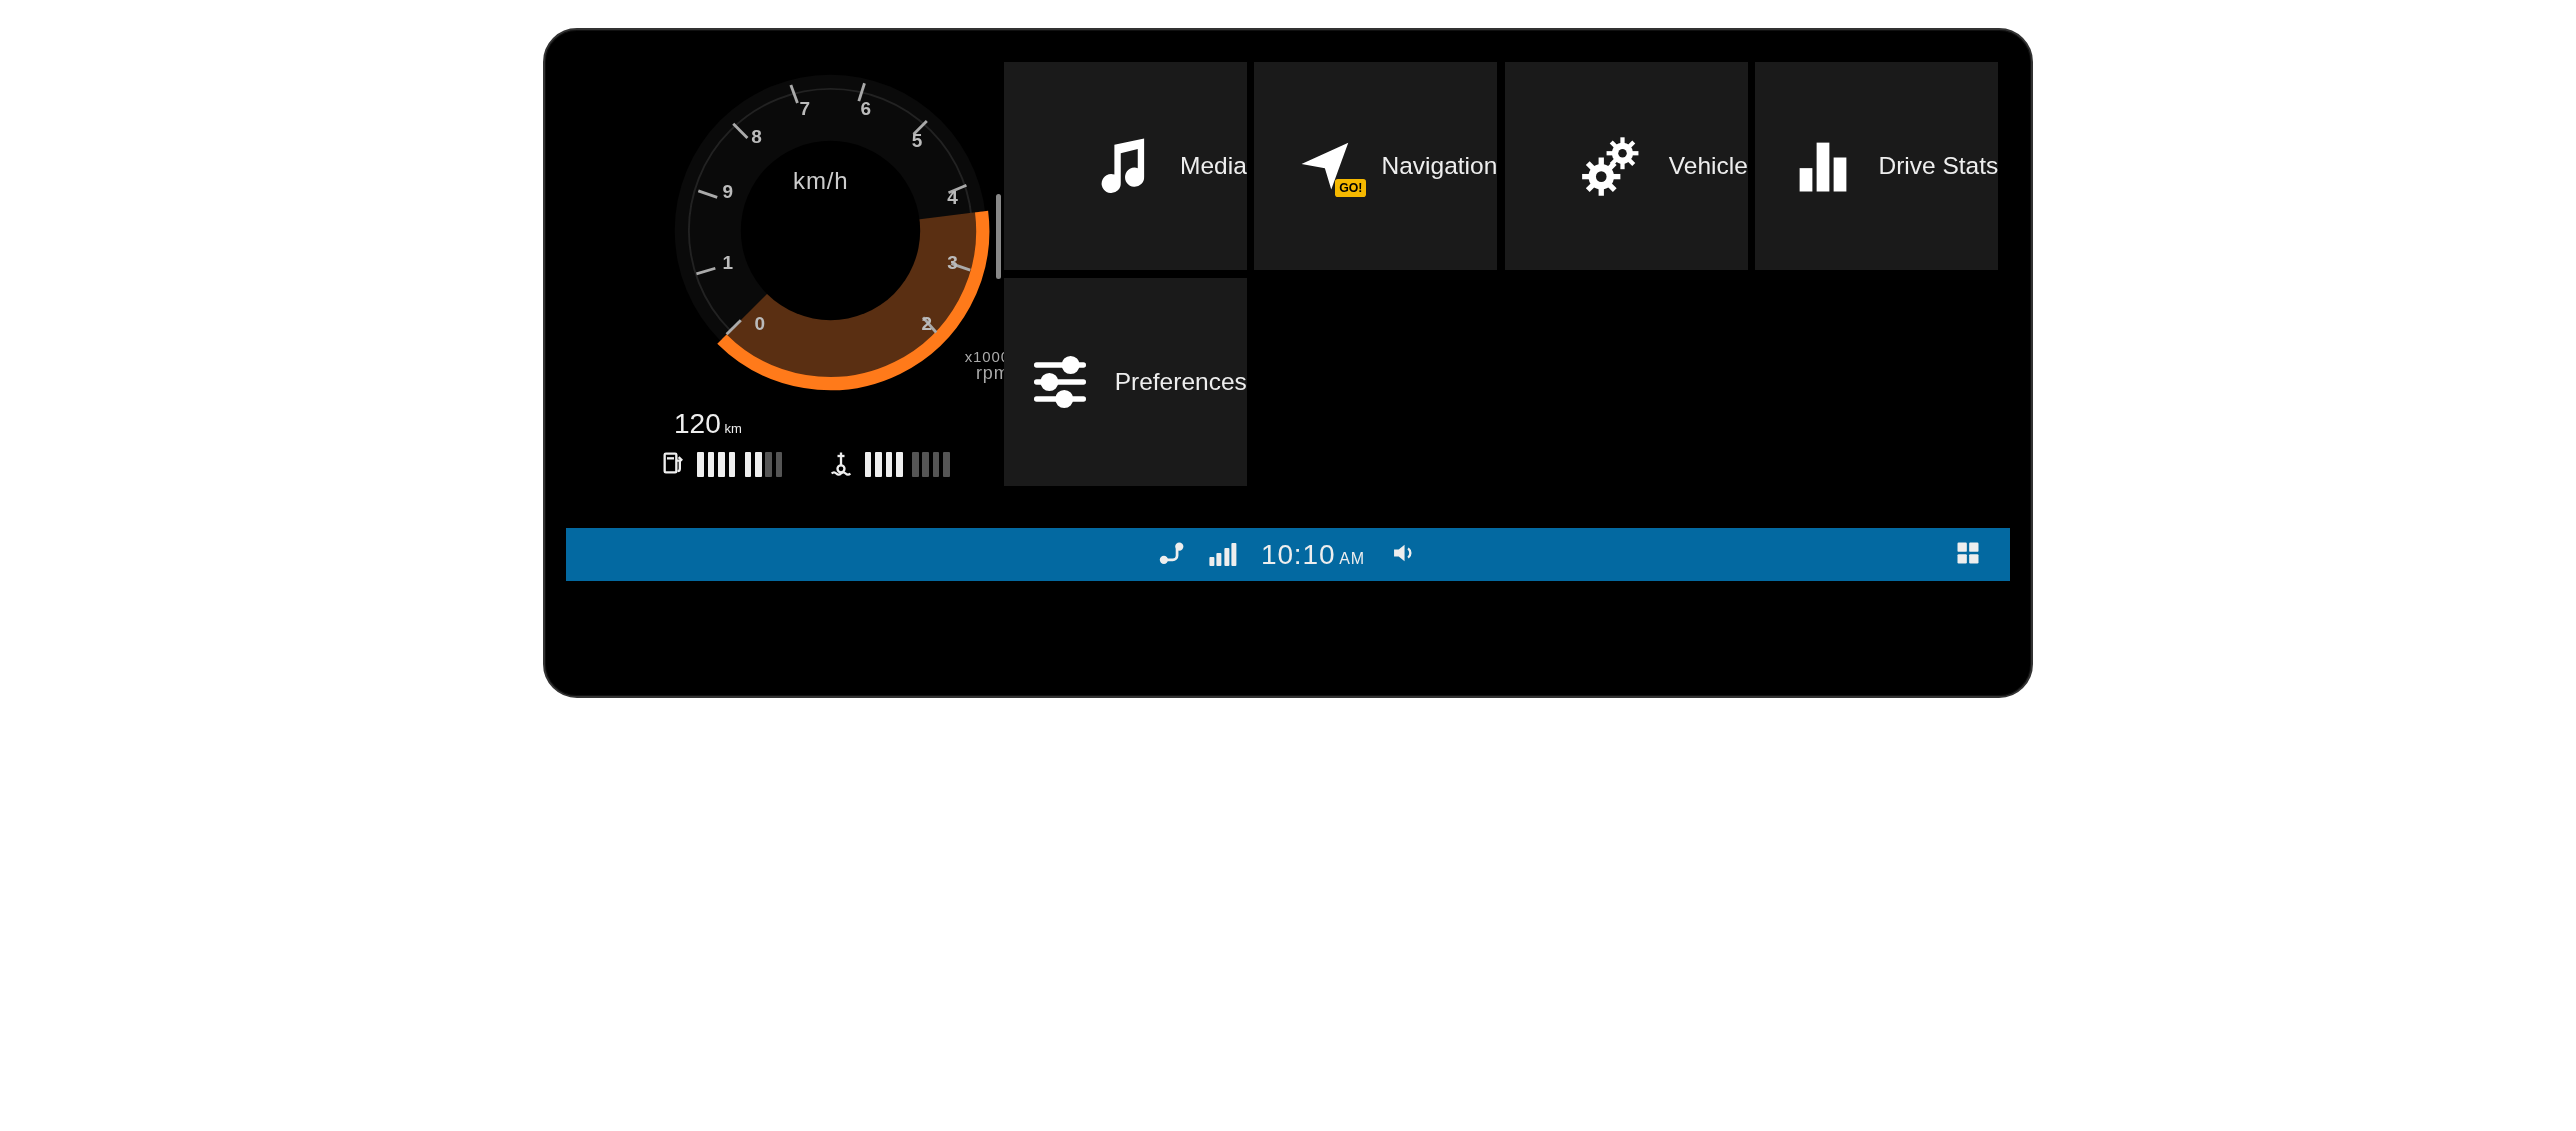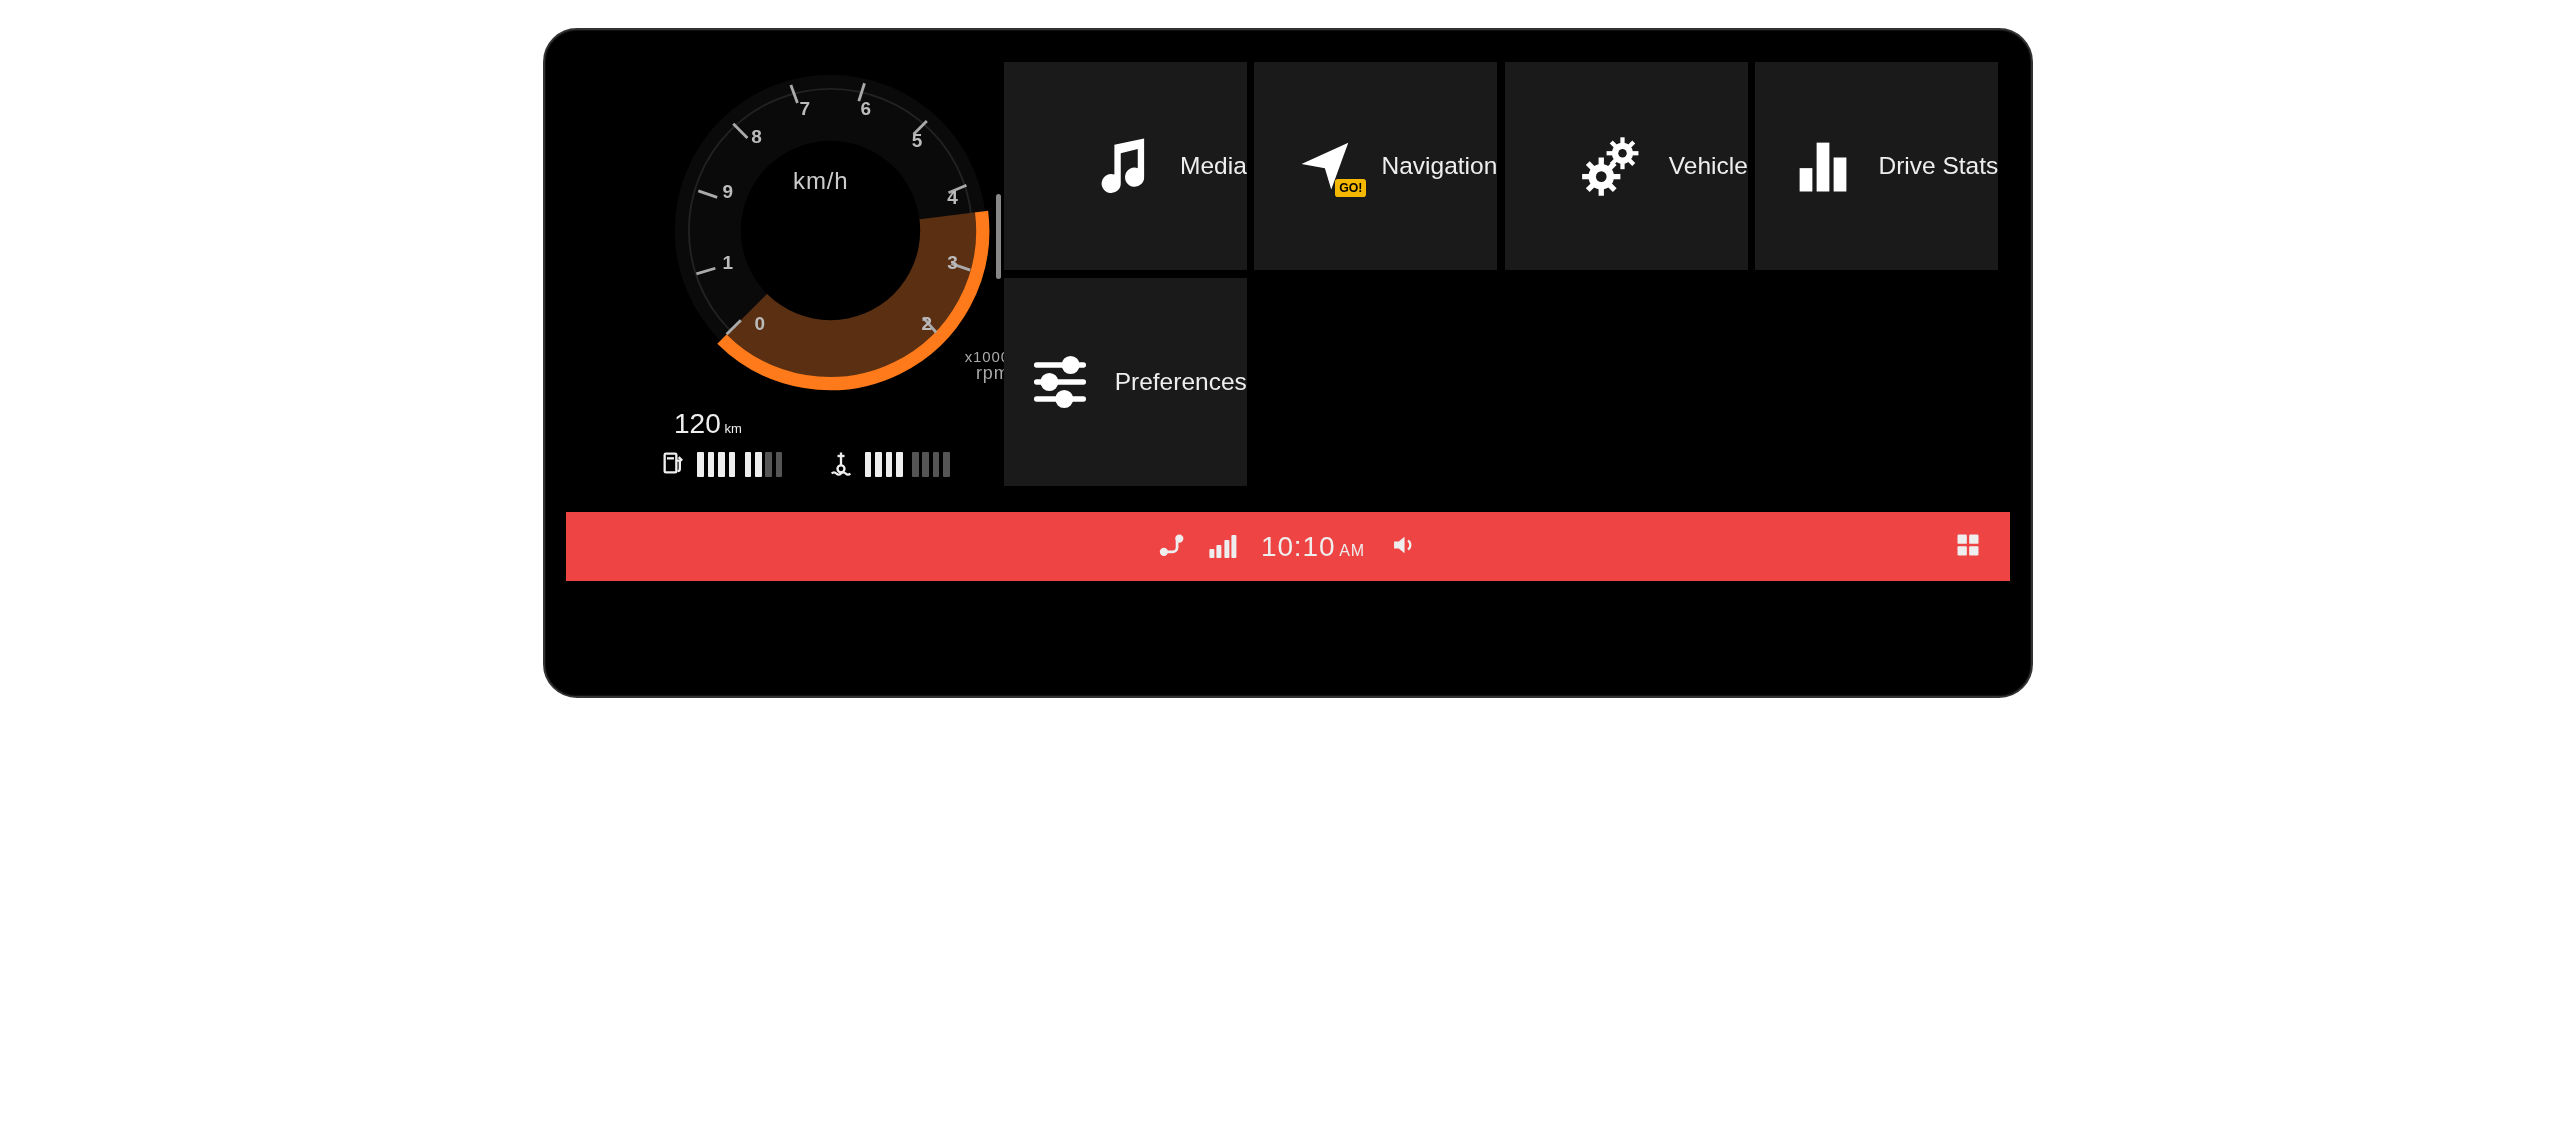--- a/index.html
+++ b/index.html
@@ -156,22 +156,22 @@
     align-items: center;
     justify-content: center;
   }
   .app-tile .icon svg { width: 100%; height: 100%; }
   .app-tile .label {
     color: #eee;
     font-size: 24.5px;
     font-weight: 400;
   }
   .statusbar {
-    height: 69px;
-    background: #ef4444;
+    height: 53px;
+    background: #0369a1;
     display: flex;
     align-items: center;
     color: #eee;
     position: relative;
   }
   .status-center {
     position: absolute;
     left: 50%;
     transform: translateX(-50%);
     display: flex;

